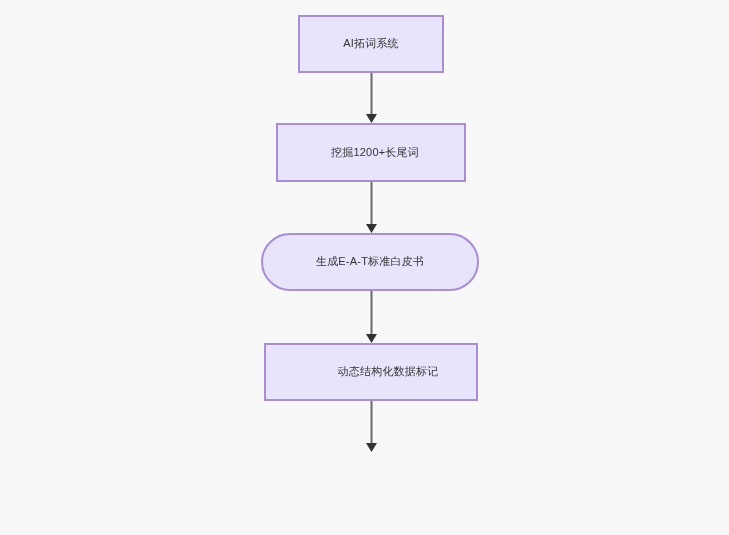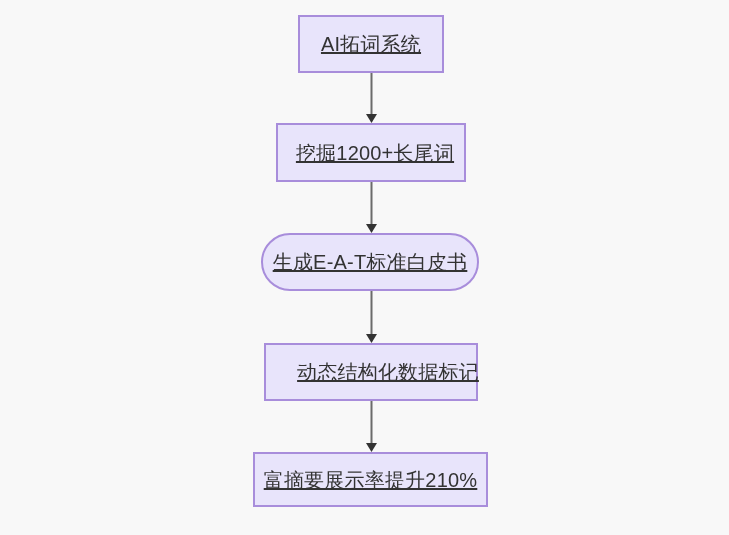--- a/index.html
+++ b/index.html
@@ -24,26 +24,25 @@
     position: absolute;
     box-sizing: border-box;
     background: #e8e4fb;
     border: 2px solid #a88ddb;
     display: flex;
     align-items: center;
     justify-content: center;
     text-align: center;
   }
   .node-label {
-    font-size: 20px;
+    font-size: 11px;
     line-height: 1.2;
     color: #333333;
     letter-spacing: 0.2px;
     white-space: nowrap;
-    text-decoration: underline;
   }
   .edge {
     position: absolute;
     width: 0;
     height: 0;
     overflow: visible;
   }
   .edge svg {
     overflow: visible;
     display: block;
@@ -91,16 +90,13 @@
     </div>
     <div class="node" style="left: 276px; top: 123px; width: 190px; height: 59px; background: rgb(232, 228, 251); border-color: rgb(168, 141, 219); padding-left: 8px;">
       <span class="node-label" style="color: rgb(51, 51, 51);">挖掘1200+长尾词</span>
     </div>
     <div class="node" style="left: 261px; top: 233px; width: 218px; height: 58px; background: rgb(232, 228, 251); border-color: rgb(168, 141, 219); border-radius: 29px;">
       <span class="node-label" style="color: rgb(51, 51, 51);">生成E-A-T标准白皮书</span>
     </div>
     <div class="node" style="left: 264px; top: 343px; width: 214px; height: 58px; background: rgb(232, 228, 251); border-color: rgb(168, 141, 219);">
       <span class="node-label" style="color: rgb(51, 51, 51); margin-left: 34px;">动态结构化数据标记</span>
     </div>
-    <div class="node" style="left: 253px; top: 452px; width: 235px; height: 55px; background: rgb(232, 228, 251); border-color: rgb(168, 141, 219);">
-      <span class="node-label" style="color: rgb(51, 51, 51);">富摘要展示率提升210%</span>
-    </div>
   </div>
 
 </body></html>

